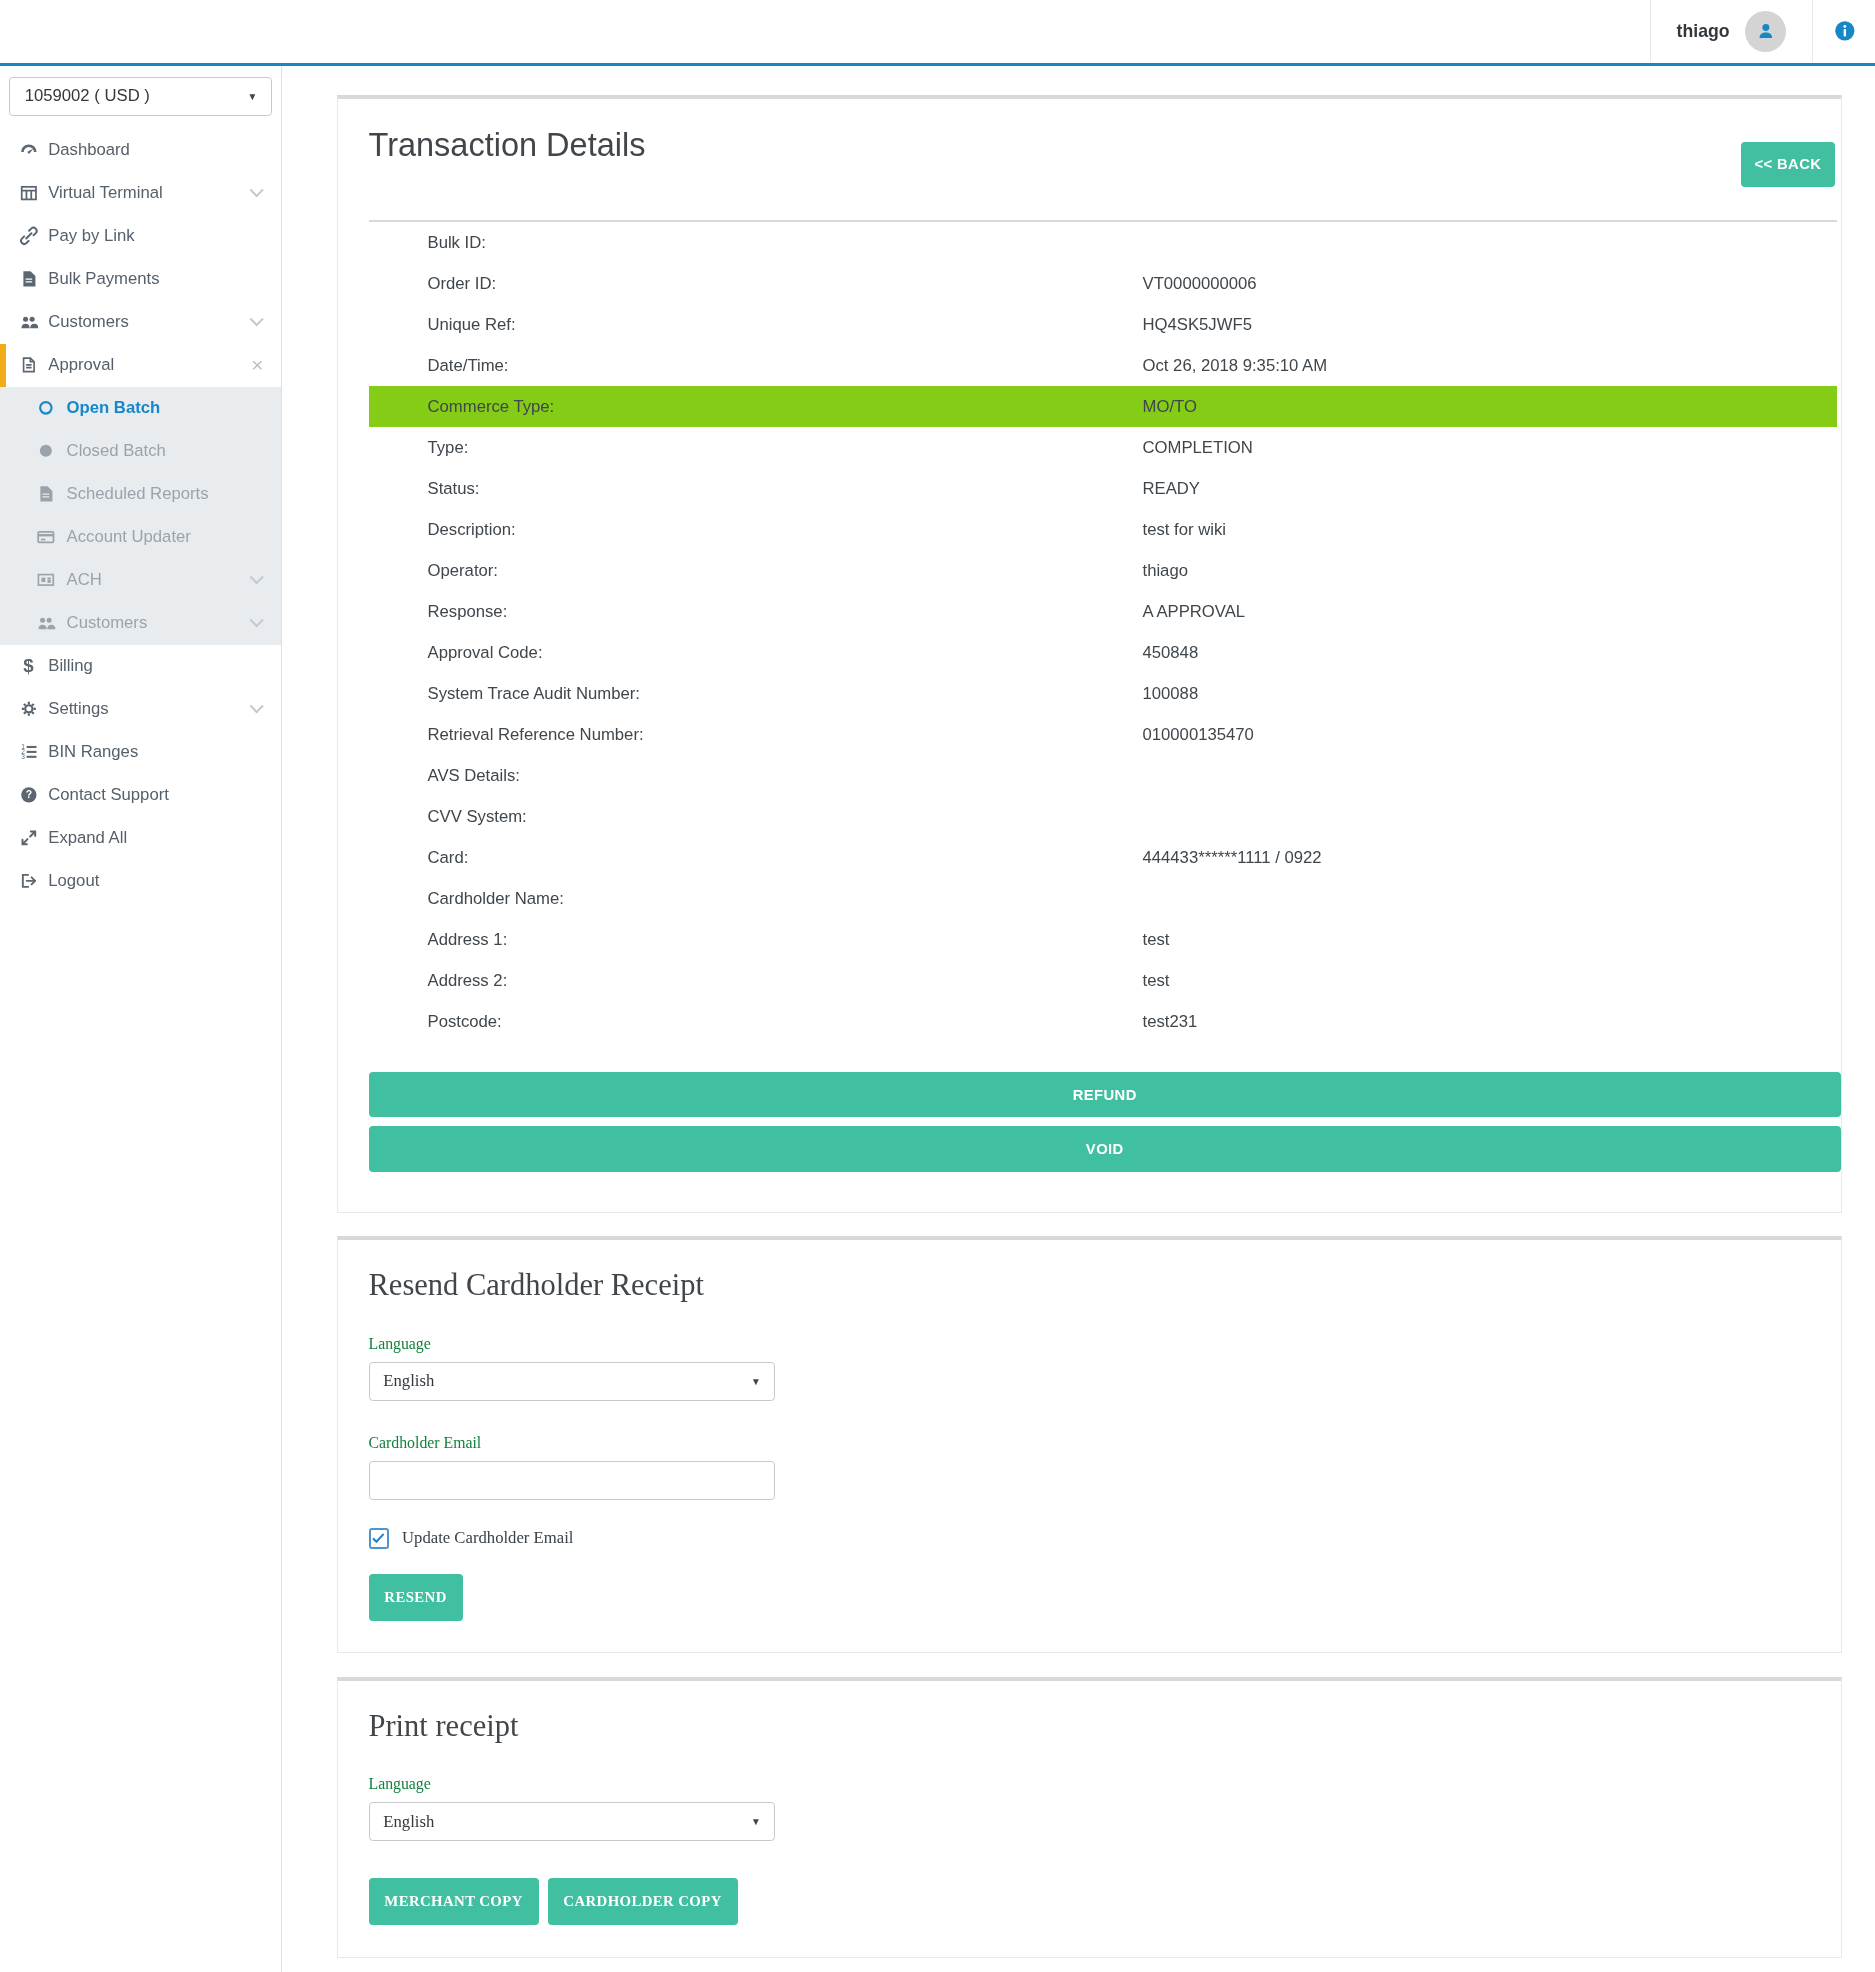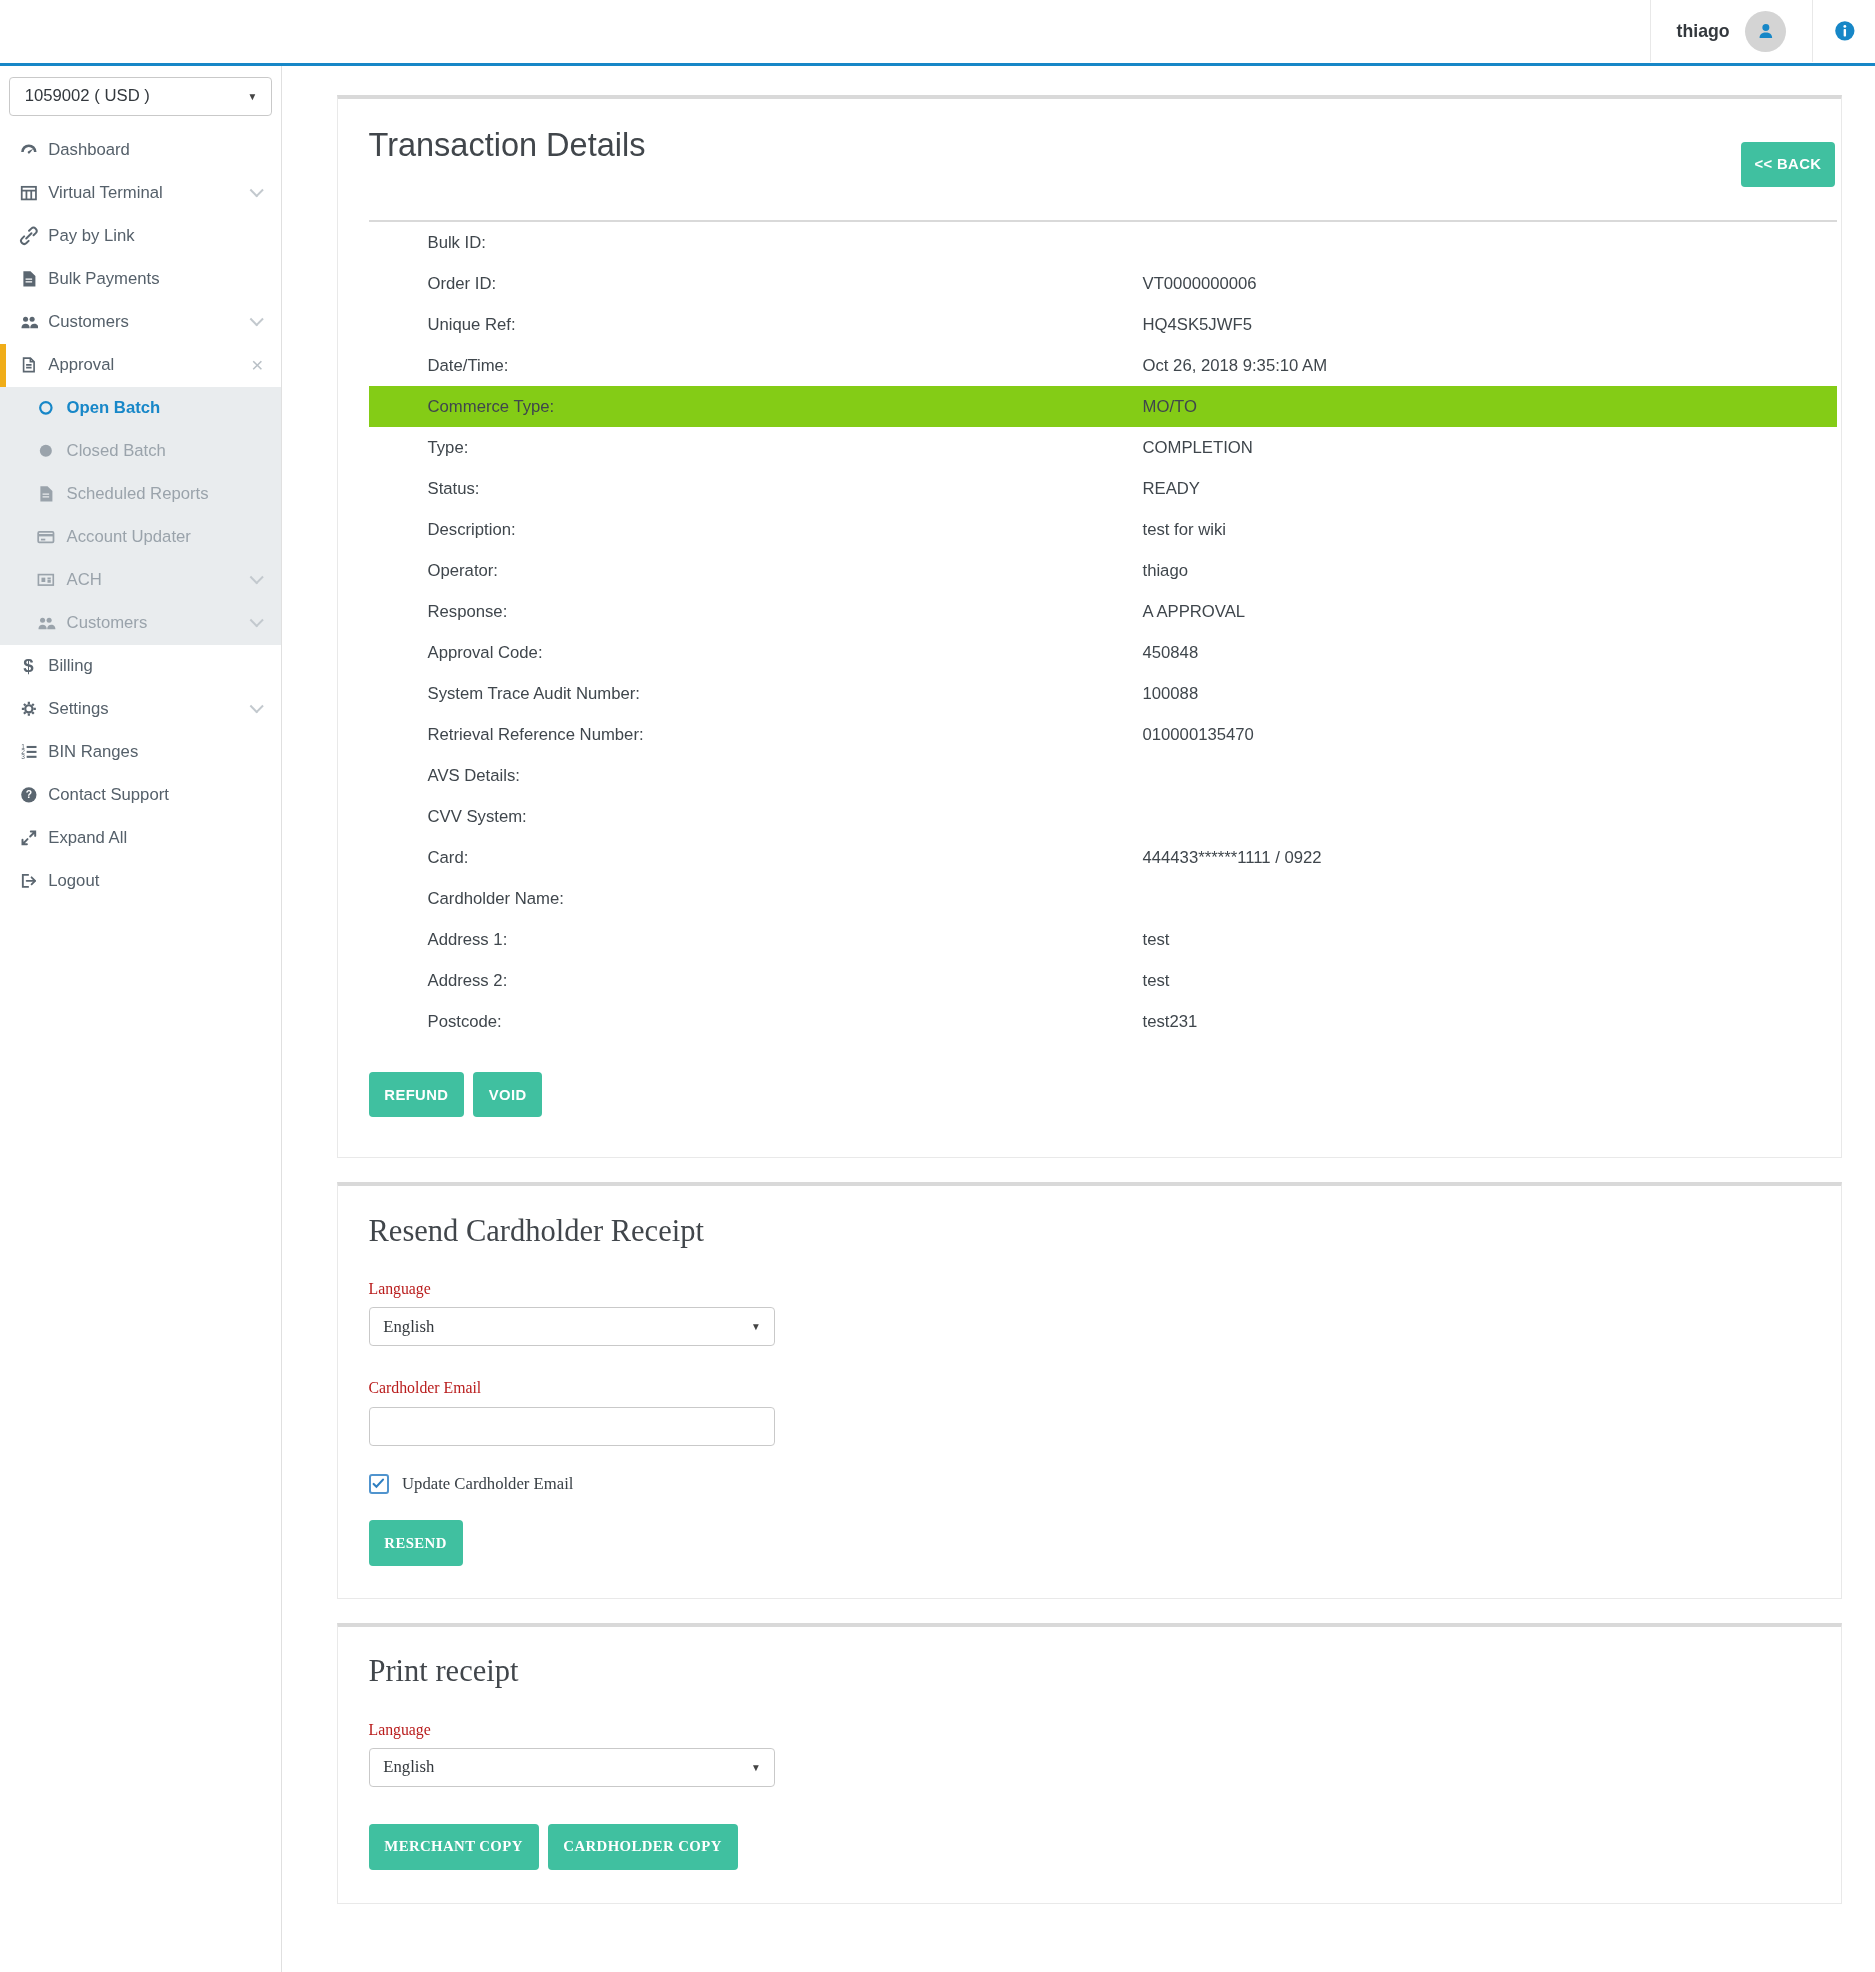--- a/index.html
+++ b/index.html
@@ -43,22 +43,22 @@
   .p-title-sm { font-size:30.5px; font-weight:300; color:#41464b; padding:25.6px 0 0 30.5px; line-height:39px; }
   .btn { display:inline-flex; align-items:center; justify-content:center; background:#40c0a0; color:#fff; border:none; border-radius:3.9px;
          font-family:inherit; font-size:14.8px; font-weight:700; letter-spacing:0.4px; padding:14.8px 15.8px; cursor:pointer; }
   .back-btn { position:absolute; top:43px; right:5.9px; padding:14.8px 13.8px; }
   .details { margin-top:55px; padding:0 3.9px 0 30.5px; }
   .details-divider { height:2px; background:#d9d9d9; }
   .drow { height:41px; display:flex; align-items:center; position:relative; font-size:16.7px; color:#3f464c; }
   .drow.hl { background:#84cc16; }
   .dlabel { margin-left:59px; }
   .dvalue { position:absolute; left:774px; }
-  .actions { display:flex; gap:8.9px; padding:29.6px 0 40px 30.5px; }
-  .form-label { font-size:15.8px; color:#b91c1c; }
+  .actions { display:flex; gap:8.9px; padding:29.6px 0 40px 30.5px;flex-direction:column; }
+  .form-label { font-size:15.8px; color:#15803d; }
   .fl-1 { padding:29.6px 0 0 30.5px; }
   .fl-2 { padding:33px 0 0 30.5px; }
   .sel-box { margin:8.9px 0 0 30.5px; width:406px; height:39px; border:1px solid #c9c9c9; border-radius:3.9px; background:#fff;
              display:flex; align-items:center; padding:0 13.8px; font-size:16.7px; color:#33383d; position:relative; cursor:pointer; }
   .sel-box .caret { position:absolute; right:12.8px; font-size:9.9px; color:#444; }
   .text-input { margin:9.9px 0 0 30.5px; width:406px; height:39px; border:1px solid #c9c9c9; border-radius:3.9px; background:#fff;
                 font-family:inherit; font-size:16.7px; color:#33383d; padding:0 13.8px; display:block; }
   .chk-row { display:flex; align-items:center; gap:12.8px; margin:27.6px 0 0 30.5px; cursor:pointer; }
   .checkbox { width:20.7px; height:20.7px; border:2px solid #5094ce; border-radius:3px; background:#fff; display:flex; align-items:center; justify-content:center; }
   .checkbox svg { display:none; }

